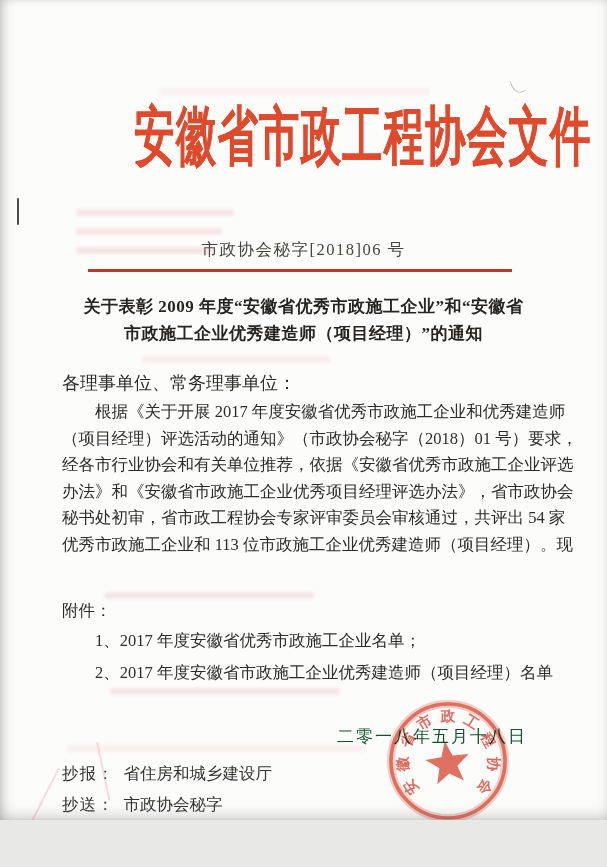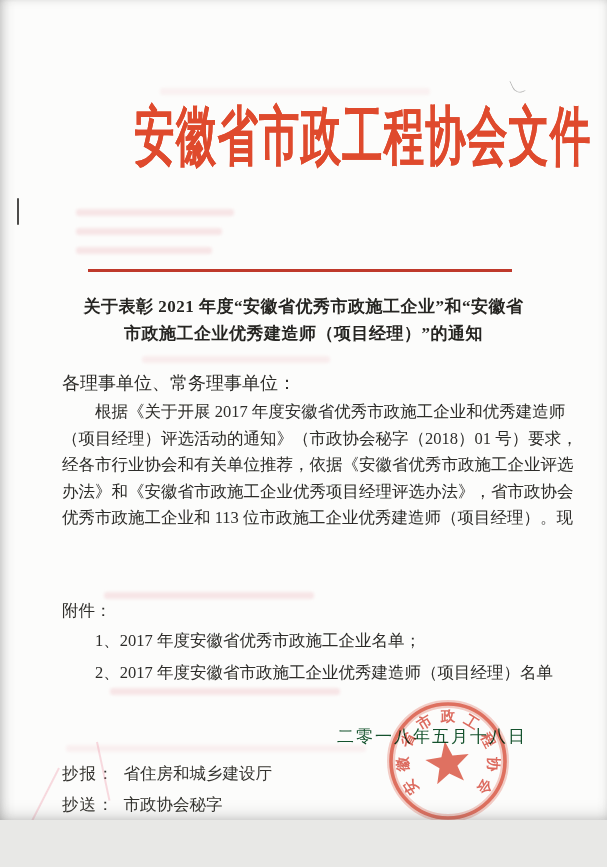--- a/index.html
+++ b/index.html
@@ -102,35 +102,37 @@
 </style>
 </head>
 <body>
 
 <div class="page">
 
   <div class="letterhead">
     <span class="condense">安徽省市政工程协会文件</span>
   </div>
 
+  <div class="doc-number">市政协会秘字[2018]06 号</div>
 
   <div class="red-rule"></div>
 
   <div class="notice-title">
-    <div>关于表彰 2021 年度“安徽省优秀市政施工企业”和“安徽省</div>
+    <div>关于表彰 2009 年度“安徽省优秀市政施工企业”和“安徽省</div>
     <div>市政施工企业优秀建造师（项目经理）”的通知</div>
   </div>
 
   <div class="salutation">各理事单位、常务理事单位：</div>
 
   <div class="body-par">
     <div class="line indent">根据《关于开展 2017 年度安徽省优秀市政施工企业和优秀建造师</div>
     <div class="line">（项目经理）评选活动的通知》（市政协会秘字（2018）01 号）要求，</div>
     <div class="line">经各市行业协会和有关单位推荐，依据《安徽省优秀市政施工企业评选</div>
     <div class="line">办法》和《安徽省市政施工企业优秀项目经理评选办法》，省市政协会</div>
+    <div class="line">秘书处初审，省市政工程协会专家评审委员会审核通过，共评出 54 家</div>
     <div class="line">优秀市政施工企业和 113 位市政施工企业优秀建造师（项目经理）。现</div>
   </div>
 
   <div class="attach-label">附件：</div>
   <div class="attach-items">
     <div class="item">1、2017 年度安徽省优秀市政施工企业名单；</div>
     <div class="item">2、2017 年度安徽省市政施工企业优秀建造师（项目经理）名单</div>
   </div>
 
   <div class="issue-date">二零一八年五月十八日</div>

